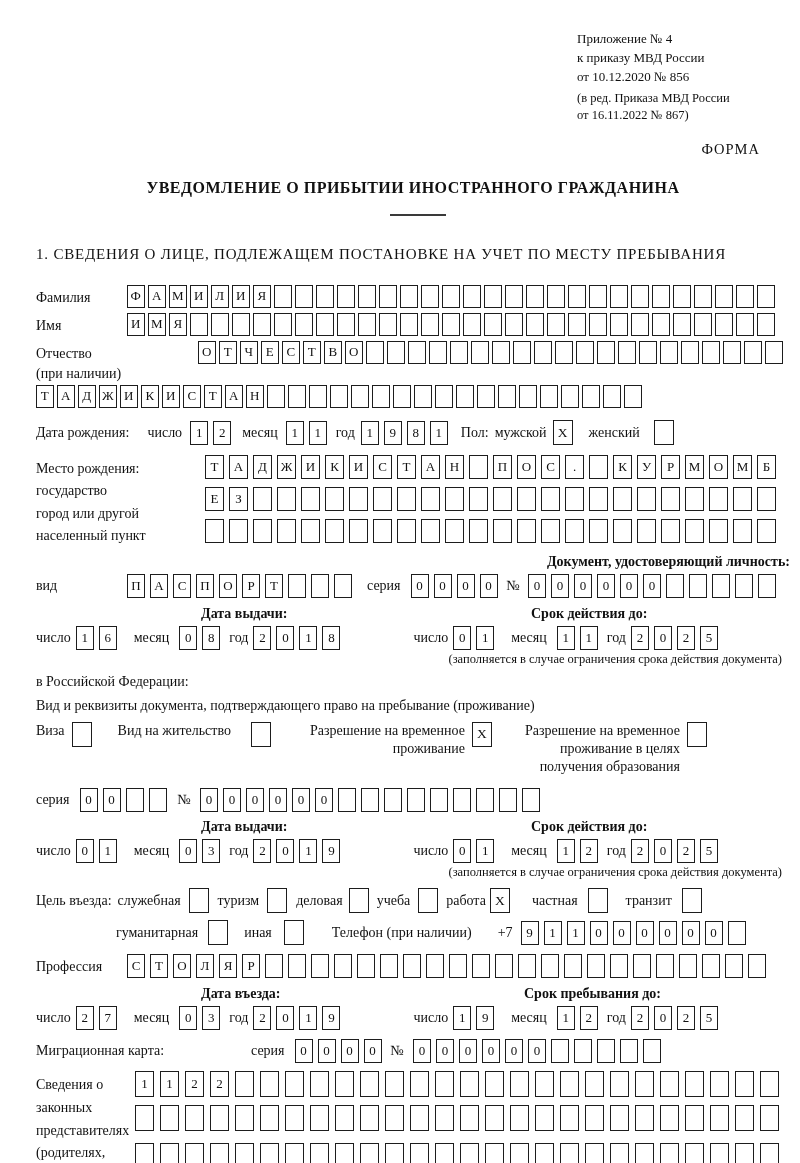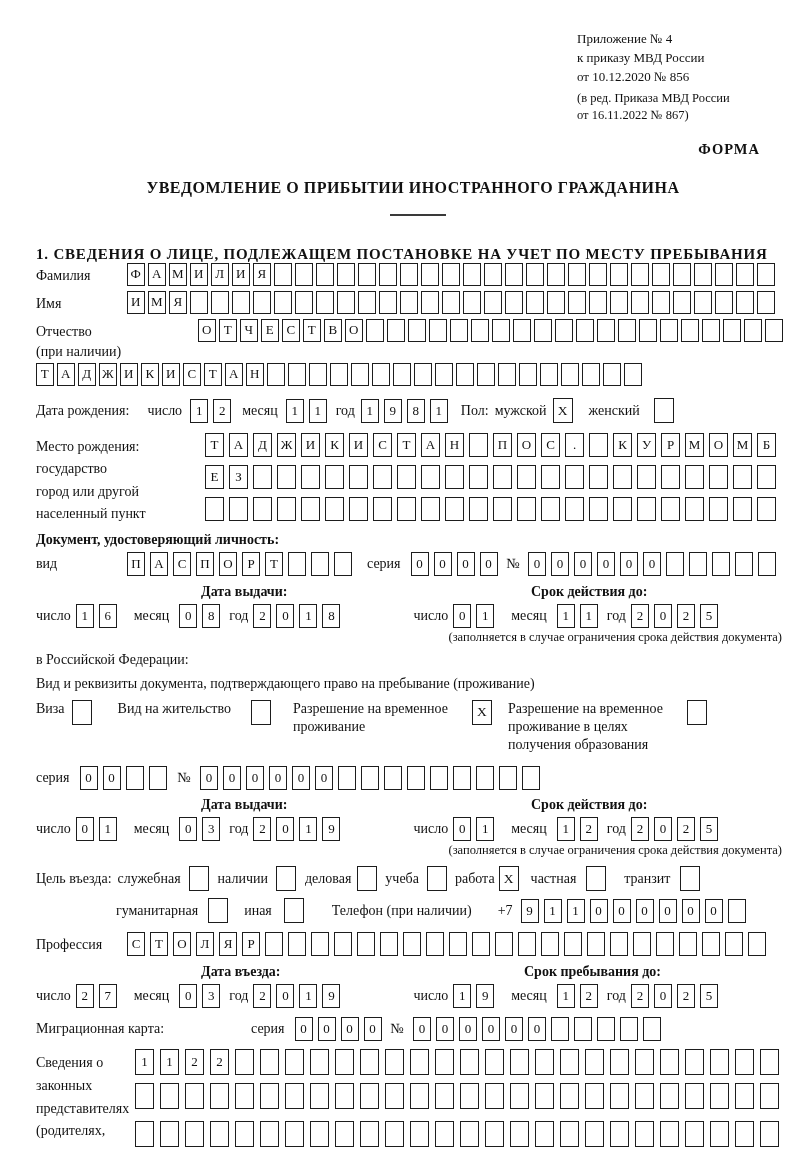--- a/index.html
+++ b/index.html
@@ -1,45 +1,45 @@
 <!DOCTYPE html>
 <html><head>
 <meta charset="utf-8">
 <style>
   html,body{margin:0;padding:0;background:#fff;}
   .page{width:800px;height:1163px;box-sizing:border-box;padding:30px 10px 0 36px;
         font-family:"Liberation Serif","DejaVu Serif",serif;color:#111;background:#fff;
         overflow:hidden;position:relative;}
   .appendix{width:195px;margin-left:auto;margin-right:18px;font-size:13px;line-height:1.45;}
   .amendment{width:195px;margin-left:auto;margin-right:18px;font-size:12.5px;line-height:1.4;margin-top:3px;}
-  .forma{text-align:right;padding-right:30px;font-weight:bold;font-size:14.5px;margin-top:16px;letter-spacing:1px;}
+  .forma{text-align:right;padding-right:30px;font-weight:normal;font-size:14.5px;margin-top:16px;letter-spacing:1px;}
   .title{font-weight:bold;text-align:center;font-size:16px;letter-spacing:0.5px;margin-top:18px;line-height:1.45;}
   .uline{display:inline-block;width:56px;border-bottom:2px solid #3a3a3a;margin-left:10px;}
-  .sec1{font-weight:bold;font-size:15px;letter-spacing:0.8px;margin-top:24px;}
+  .sec1{font-weight:normal;font-size:15px;letter-spacing:0.8px;margin-top:24px;}
   .frow{display:flex;align-items:flex-start;}
   .lblcol{font-size:14px;line-height:1.4;padding-top:3px;flex-shrink:0;}
   .cells{display:inline-flex;flex-wrap:nowrap;}
   .cell{display:inline-block;box-sizing:border-box;border:1.6px solid #1d1d1d;text-align:center;
         font-size:13px;background:#fff;overflow:hidden;}
   .sm .cell{width:17.5px;height:23px;line-height:20px;margin-right:3.5px;}
   .md .cell{width:18px;height:24px;line-height:21px;margin-right:5px;}
   .lg .cell{width:19px;height:24px;line-height:21px;margin-right:5px;}
   .xl .cell{width:19px;height:26px;line-height:23px;margin-right:6px;}
   .cb{display:inline-flex;box-sizing:border-box;width:20px;height:25px;border:1.6px solid #1d1d1d;
       align-items:center;justify-content:center;font-size:13.5px;flex-shrink:0;}
   .inline{display:flex;align-items:center;font-size:14px;}
   .dhead{position:relative;height:18px;font-size:14px;font-weight:bold;}
   .dhead span{position:absolute;top:0;}
   .note{font-size:12.5px;text-align:right;padding-right:8px;margin-top:2px;}
   .plain{font-size:14px;}
   .cellsrowgap{margin-top:8px;}
   .opt{display:inline-flex;align-items:flex-start;}
   .opt .cb{margin-left:7px;}
   .optlbl{font-size:14px;line-height:1.3;}
-  .ctr{text-align:left;}
+  .ctr{text-align:right;}
 </style>
 </head>
 <body>
 
 <div class="page">
 
   <div class="appendix">
     <div>Приложение № 4</div>
     <div>к приказу МВД России</div>
     <div>от 10.12.2020 № 856</div>
@@ -52,21 +52,21 @@
 
   <div class="title">
     <div>УВЕДОМЛЕНИЕ О ПРИБЫТИИ ИНОСТРАННОГО ГРАЖДАНИНА</div>
     <div>
       <span class="uline"></span>
     </div>
   </div>
 
   <div class="sec1">1. СВЕДЕНИЯ О ЛИЦЕ, ПОДЛЕЖАЩЕМ ПОСТАНОВКЕ НА УЧЕТ ПО МЕСТУ ПРЕБЫВАНИЯ</div>
 
-  <div class="frow" style="">
+  <div class="frow" style="margin-top:22px">
     <div class="lblcol" style="width:91px">Фамилия</div>
     <div class="cells sm">
         <span class="cell">Ф</span>
         <span class="cell">А</span>
         <span class="cell">М</span>
         <span class="cell">И</span>
         <span class="cell">Л</span>
         <span class="cell">И</span>
         <span class="cell">Я</span>
         <span class="cell"></span>
@@ -489,29 +489,29 @@
         <span class="cell">2</span>
         <span class="cell">5</span>
       </span>
   </div>
   <div class="note">(заполняется в случае ограничения срока действия документа)</div>
 
   <div class="inline" style="margin-top:8px">
     <span>Цель въезда:</span>
     <span style="margin-left:6px">служебная</span>
     <span class="cb" style="margin-left:8px"></span>
-    <span style="margin-left:9px">наличии</span>
+    <span style="margin-left:9px">туризм</span>
     <span class="cb" style="margin-left:8px"></span>
     <span style="margin-left:9px">деловая</span>
     <span class="cb" style="margin-left:6px"></span>
     <span style="margin-left:8px">учеба</span>
     <span class="cb" style="margin-left:8px"></span>
     <span style="margin-left:8px">работа</span>
     <span class="cb" style="margin-left:4px">X</span>
-    <span style="margin-left:12px">частная</span>
+    <span style="margin-left:22px">частная</span>
     <span class="cb" style="margin-left:10px"></span>
     <span style="margin-left:18px">транзит</span>
     <span class="cb" style="margin-left:10px"></span>
   </div>
   <div class="inline" style="margin-top:7px;padding-left:80px">
     <span>гуманитарная</span>
     <span class="cb" style="margin-left:10px"></span>
     <span style="margin-left:16px">иная</span>
     <span class="cb" style="margin-left:12px"></span>
     <span style="margin-left:28px">Телефон (при наличии)</span>

